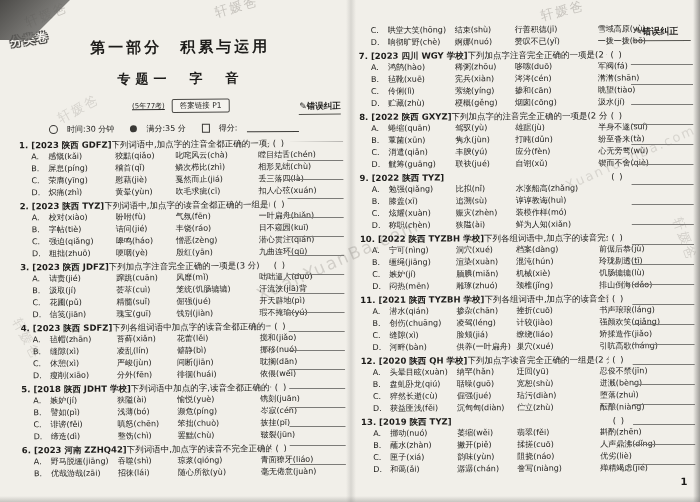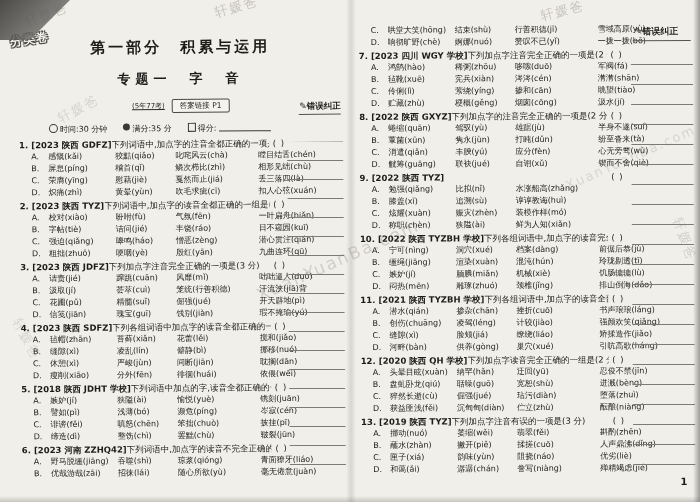--- a/index.html
+++ b/index.html
@@ -46,21 +46,21 @@
   .part-title{margin-top:32px;text-align:center;font-size:15px;font-weight:bold;letter-spacing:3px;}
   .topic-title{margin-top:13px;text-align:center;font-size:13px;font-weight:bold;letter-spacing:5px;}
   .section-row{position:relative;margin-top:10px;display:flex;align-items:center;justify-content:center;gap:7px;height:16px;}
   .section-title{font-size:12px;font-weight:bold;letter-spacing:1px;}
   .section-note{font-size:7px;color:#2a2927;text-decoration:underline;}
   .answer-link{font-size:7.5px;border:1px solid #4a4946;border-radius:2px;padding:1px 7px;background:#f5f3ee;}
   .correction{position:absolute;right:2px;top:4px;font-size:8.5px;font-weight:bold;
     border-bottom:1px solid #55544f;padding-bottom:1px;}
   .correction .pic{font-size:9px;}
   .meta-row{margin:9px 0 3px 30px;display:flex;align-items:center;gap:16px;font-size:8px;}
-  .meta-item{display:flex;gap:2px;}
+  .meta-item{display:flex;align-items:center;gap:9px;}
   .ico-circle{width:7px;height:7px;border:1px solid #3a3936;border-radius:50%;display:inline-block;}
   .ico-dot{width:7px;height:7px;border-radius:50%;background:#3a3936;display:inline-block;}
   .ico-box{width:6px;height:7px;border:1px solid #3a3936;display:inline-block;}
   .score-line{display:inline-block;width:52px;border-bottom:1px solid #3a3936;height:8px;}
 
   
   .qa{display:flex;}
   .q-col{flex:1;min-width:0;}
   .page-right .q-col{flex:none;width:264px;}
   .stem{display:flex;font-size:8.5px;line-height:12px;margin-top:1px;white-space:nowrap;}
@@ -203,21 +203,21 @@
               <span class="optlabel">A.</span>
               <span class="word">诘责(jié)</span>
               <span class="word">蹿跳(cuān)</span>
               <span class="word">风靡(mǐ)</span>
               <span class="word">咄咄逼人(duō)</span>
             </div>
             <div class="optrow">
               <span class="optlabel">B.</span>
               <span class="word">汲取(jí)</span>
               <span class="word">荟萃(cuì)</span>
-              <span class="word">笼统(行善积德)</span>
+              <span class="word">笼统(饥肠辘辘)</span>
               <span class="word">汗流浃(jiā)背</span>
             </div>
             <div class="optrow">
               <span class="optlabel">C.</span>
               <span class="word">花圃(pǔ)</span>
               <span class="word">精髓(suǐ)</span>
               <span class="word">倔强(jué)</span>
               <span class="word">开天辟地(pì)</span>
             </div>
             <div class="optrow">
@@ -491,21 +491,21 @@
             <div class="optrow">
               <span class="optlabel">C.</span>
               <span class="word">缝隙(xì)</span>
               <span class="word">脸颊(jiá)</span>
               <span class="word">缭绕(liáo)</span>
               <span class="word">矫揉造作(jiǎo)</span>
             </div>
             <div class="optrow">
               <span class="optlabel">D.</span>
               <span class="word">河畔(bàn)</span>
-              <span class="word">供养(gòng)</span>
+              <span class="word">供养(一叶扁舟)</span>
               <span class="word">巢穴(xué)</span>
               <span class="word">引吭高歌(háng)</span>
             </div>
             <div class="stem">
               <span class="qnum">12.</span>
               <b class="qsrc">[2020 陕西 QH 学校]</b>
               <span class="qtext">下列加点字读音完全正确的一组是(2 分)</span>
               <span class="ansbox">(      )</span>
             </div>
             <div class="optrow">
@@ -532,21 +532,20 @@
             <div class="optrow">
               <span class="optlabel">D.</span>
               <span class="word">获益匪浅(fěi)</span>
               <span class="word">沉甸甸(diàn)</span>
               <span class="word">伫立(zhù)</span>
               <span class="word">酝酿(niàng)</span>
             </div>
             <div class="stem">
               <span class="qnum">13.</span>
               <b class="qsrc">[2019 陕西 TYZ]</b>
-              <span class="qtext">下列加点字注音有误的一项是(3 分)</span>
               <span class="ansbox">(      )</span>
             </div>
             <div class="optrow">
               <span class="optlabel">A.</span>
               <span class="word">挪动(nuó)</span>
               <span class="word">萎缩(wěi)</span>
               <span class="word">翡翠(fěi)</span>
               <span class="word">斟酌(zhēn)</span>
             </div>
             <div class="optrow">

